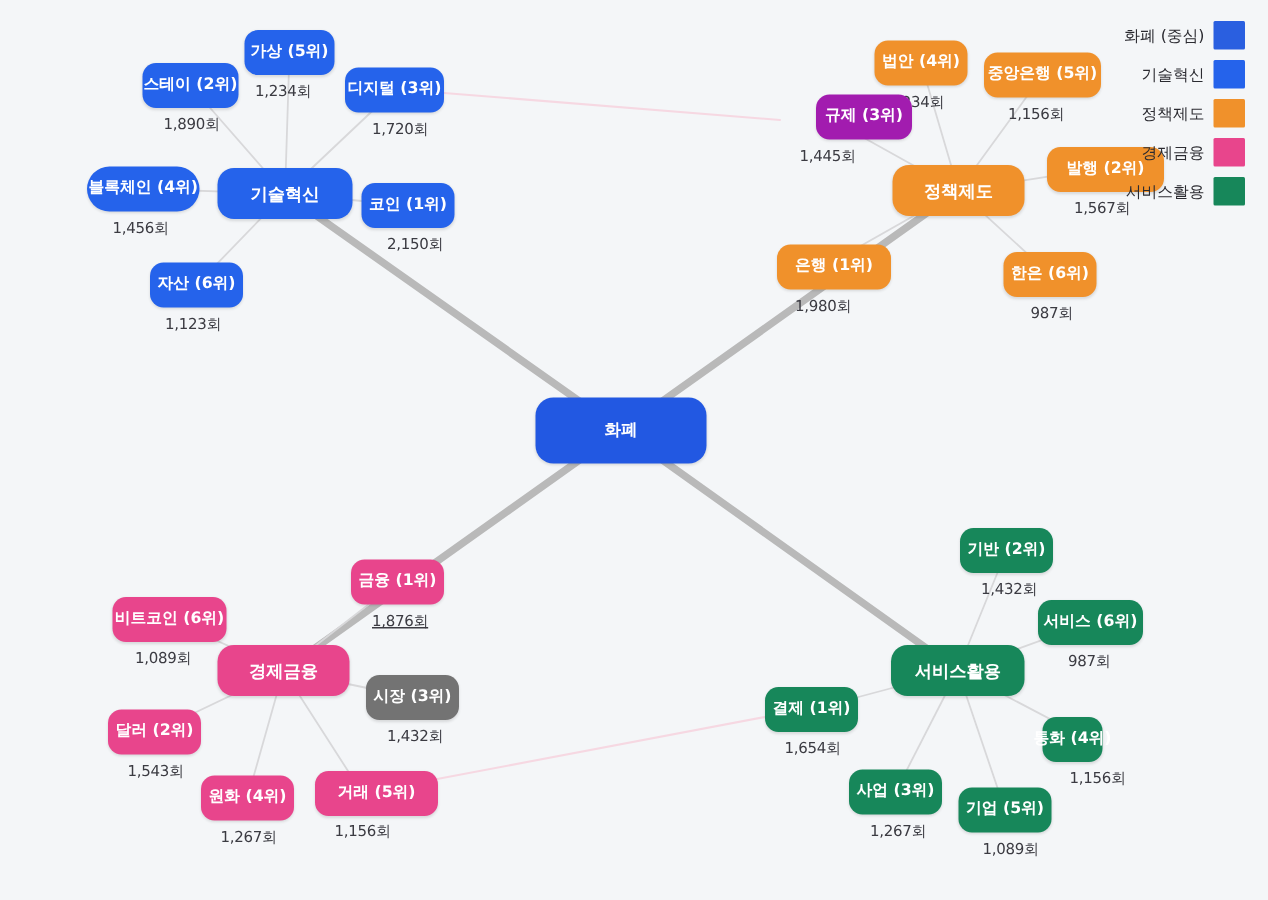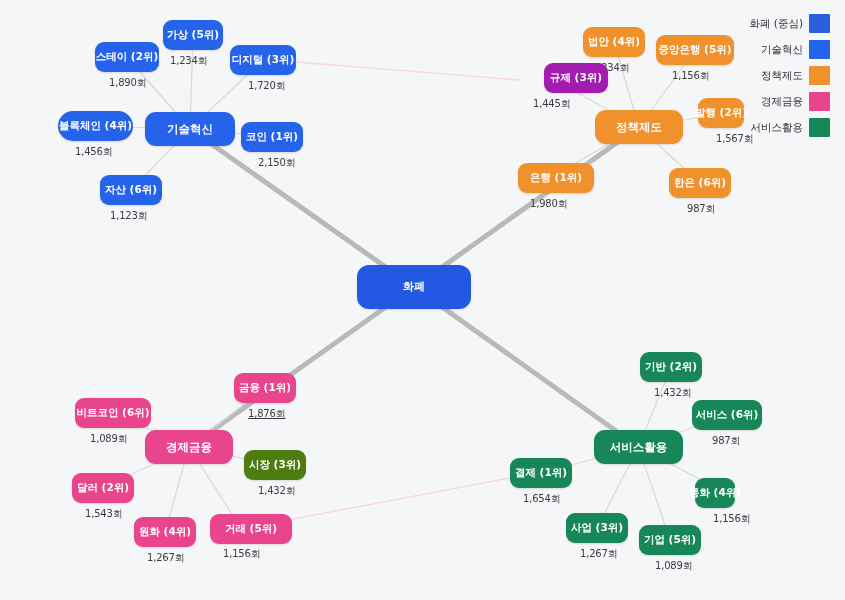--- a/index.html
+++ b/index.html
@@ -141,32 +141,32 @@
       <div class="count" style="left: 258px; top: 156px;">2,150회</div>
       <div class="node leaf" style="left: 100px; top: 175px; width: 62px; height: 30px; background: rgb(37, 99, 235);">자산 (6위)</div>
       <div class="count" style="left: 110px; top: 209px;">1,123회</div>
       <div class="node hub" style="left: 595px; top: 110px; width: 88px; height: 34px; background: rgb(240, 145, 43);">정책제도</div>
       <div class="node leaf" style="left: 583px; top: 27px; width: 62px; height: 30px; background: rgb(240, 145, 43);">법안 (4위)</div>
       <div class="count" style="left: 592px; top: 61px;">1,234회</div>
       <div class="node leaf" style="left: 656px; top: 35px; width: 78px; height: 30px; background: rgb(240, 145, 43);">중앙은행 (5위)</div>
       <div class="count" style="left: 672px; top: 69px;">1,156회</div>
       <div class="node leaf" style="left: 520px; top: 63px; width: 64px; height: 30px; background: #a21caf; margin-left: 24px;">규제 (3위)</div>
       <div class="count" style="left: 533px; top: 97px;">1,445회</div>
-      <div class="node leaf" style="left: 698px; top: 98px; width: 46px; height: 30px; background: rgb(240, 145, 43);">발행 (2위)</div>
+      <div class="node leaf" style="left: 698px; top: 98px; width: 78px; height: 30px; background: rgb(240, 145, 43);">발행 (2위)</div>
       <div class="count" style="left: 716px; top: 132px;">1,567회</div>
       <div class="node leaf" style="left: 518px; top: 163px; width: 76px; height: 30px; background: rgb(240, 145, 43);">은행 (1위)</div>
       <div class="count" style="left: 530px; top: 197px;">1,980회</div>
       <div class="node leaf" style="left: 669px; top: 168px; width: 62px; height: 30px; background: rgb(240, 145, 43);">한은 (6위)</div>
       <div class="count" style="left: 687px; top: 202px;">987회</div>
       <div class="node hub" style="left: 145px; top: 430px; width: 88px; height: 34px; background: rgb(232, 69, 140);">경제금융</div>
       <div class="node leaf" style="left: 234px; top: 373px; width: 62px; height: 30px; background: rgb(232, 69, 140);">금융 (1위)</div>
       <div class="count" style="left: 248px; top: 407px; text-decoration: underline;">1,876회</div>
       <div class="node leaf" style="left: 75px; top: 398px; width: 76px; height: 30px; background: rgb(232, 69, 140);">비트코인 (6위)</div>
       <div class="count" style="left: 90px; top: 432px;">1,089회</div>
-      <div class="node leaf" style="left: 244px; top: 450px; width: 62px; height: 30px; background: #4d7c0f;">시장 (3위)</div>
+      <div class="node leaf" style="left: 244px; top: 450px; width: 62px; height: 30px; background: #737373;">시장 (3위)</div>
       <div class="count" style="left: 258px; top: 484px;">1,432회</div>
       <div class="node leaf" style="left: 72px; top: 473px; width: 62px; height: 30px; background: rgb(232, 69, 140);">달러 (2위)</div>
       <div class="count" style="left: 85px; top: 507px;">1,543회</div>
       <div class="node leaf" style="left: 134px; top: 517px; width: 62px; height: 30px; background: rgb(232, 69, 140);">원화 (4위)</div>
       <div class="count" style="left: 147px; top: 551px;">1,267회</div>
       <div class="node leaf" style="left: 210px; top: 514px; width: 82px; height: 30px; background: rgb(232, 69, 140);">거래 (5위)</div>
       <div class="count" style="left: 223px; top: 547px;">1,156회</div>
       <div class="node hub" style="left: 594px; top: 430px; width: 89px; height: 34px; background: rgb(23, 135, 90);">서비스활용</div>
       <div class="node leaf" style="left: 640px; top: 352px; width: 62px; height: 30px; background: rgb(23, 135, 90);">기반 (2위)</div>
       <div class="count" style="left: 654px; top: 386px;">1,432회</div>

